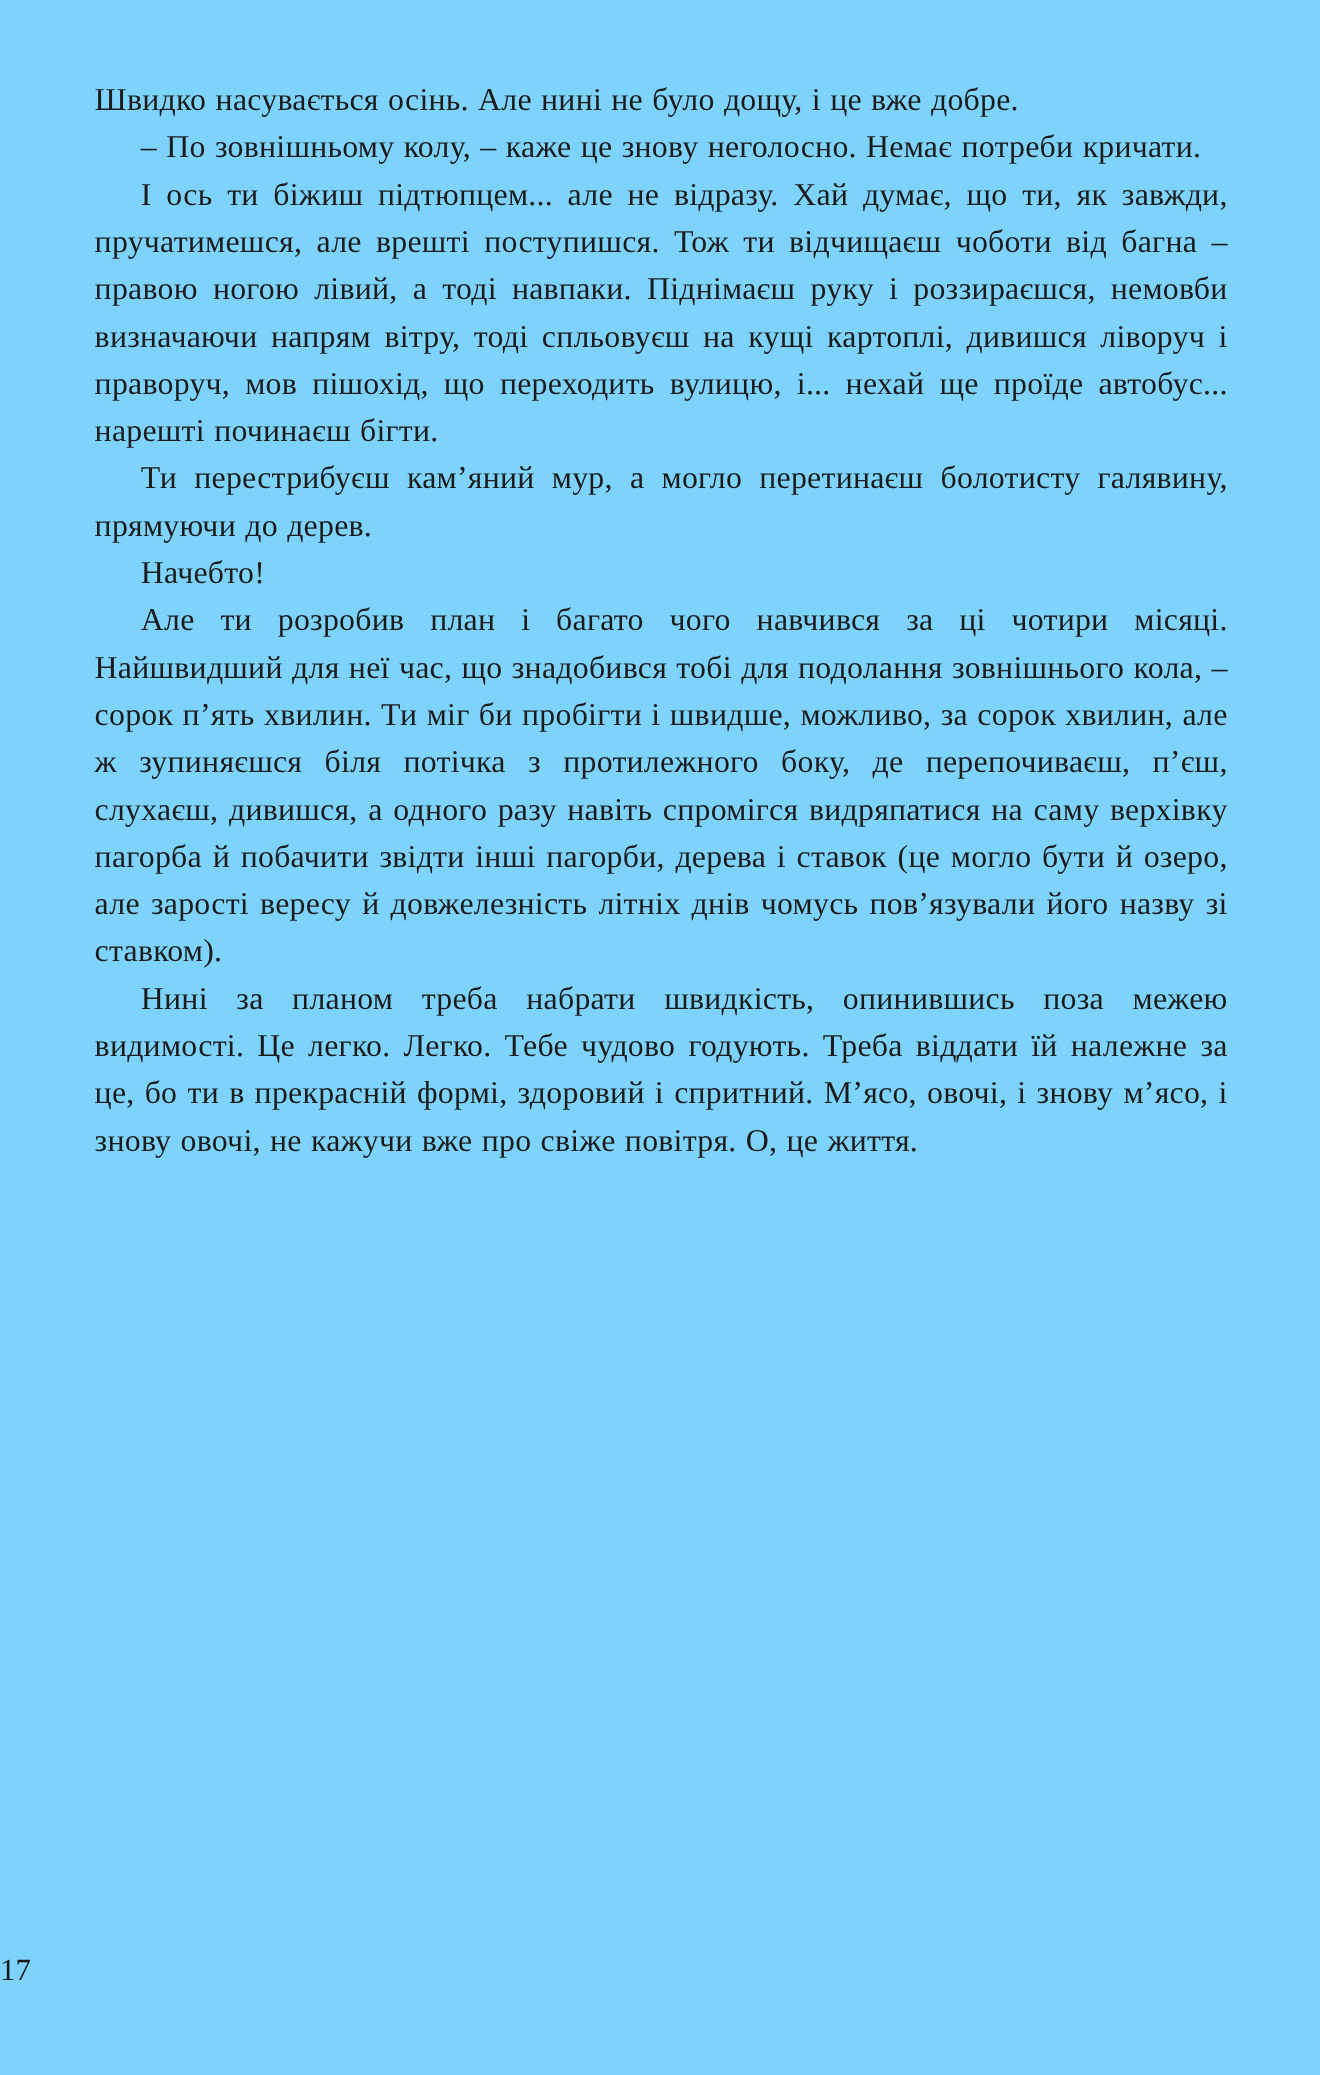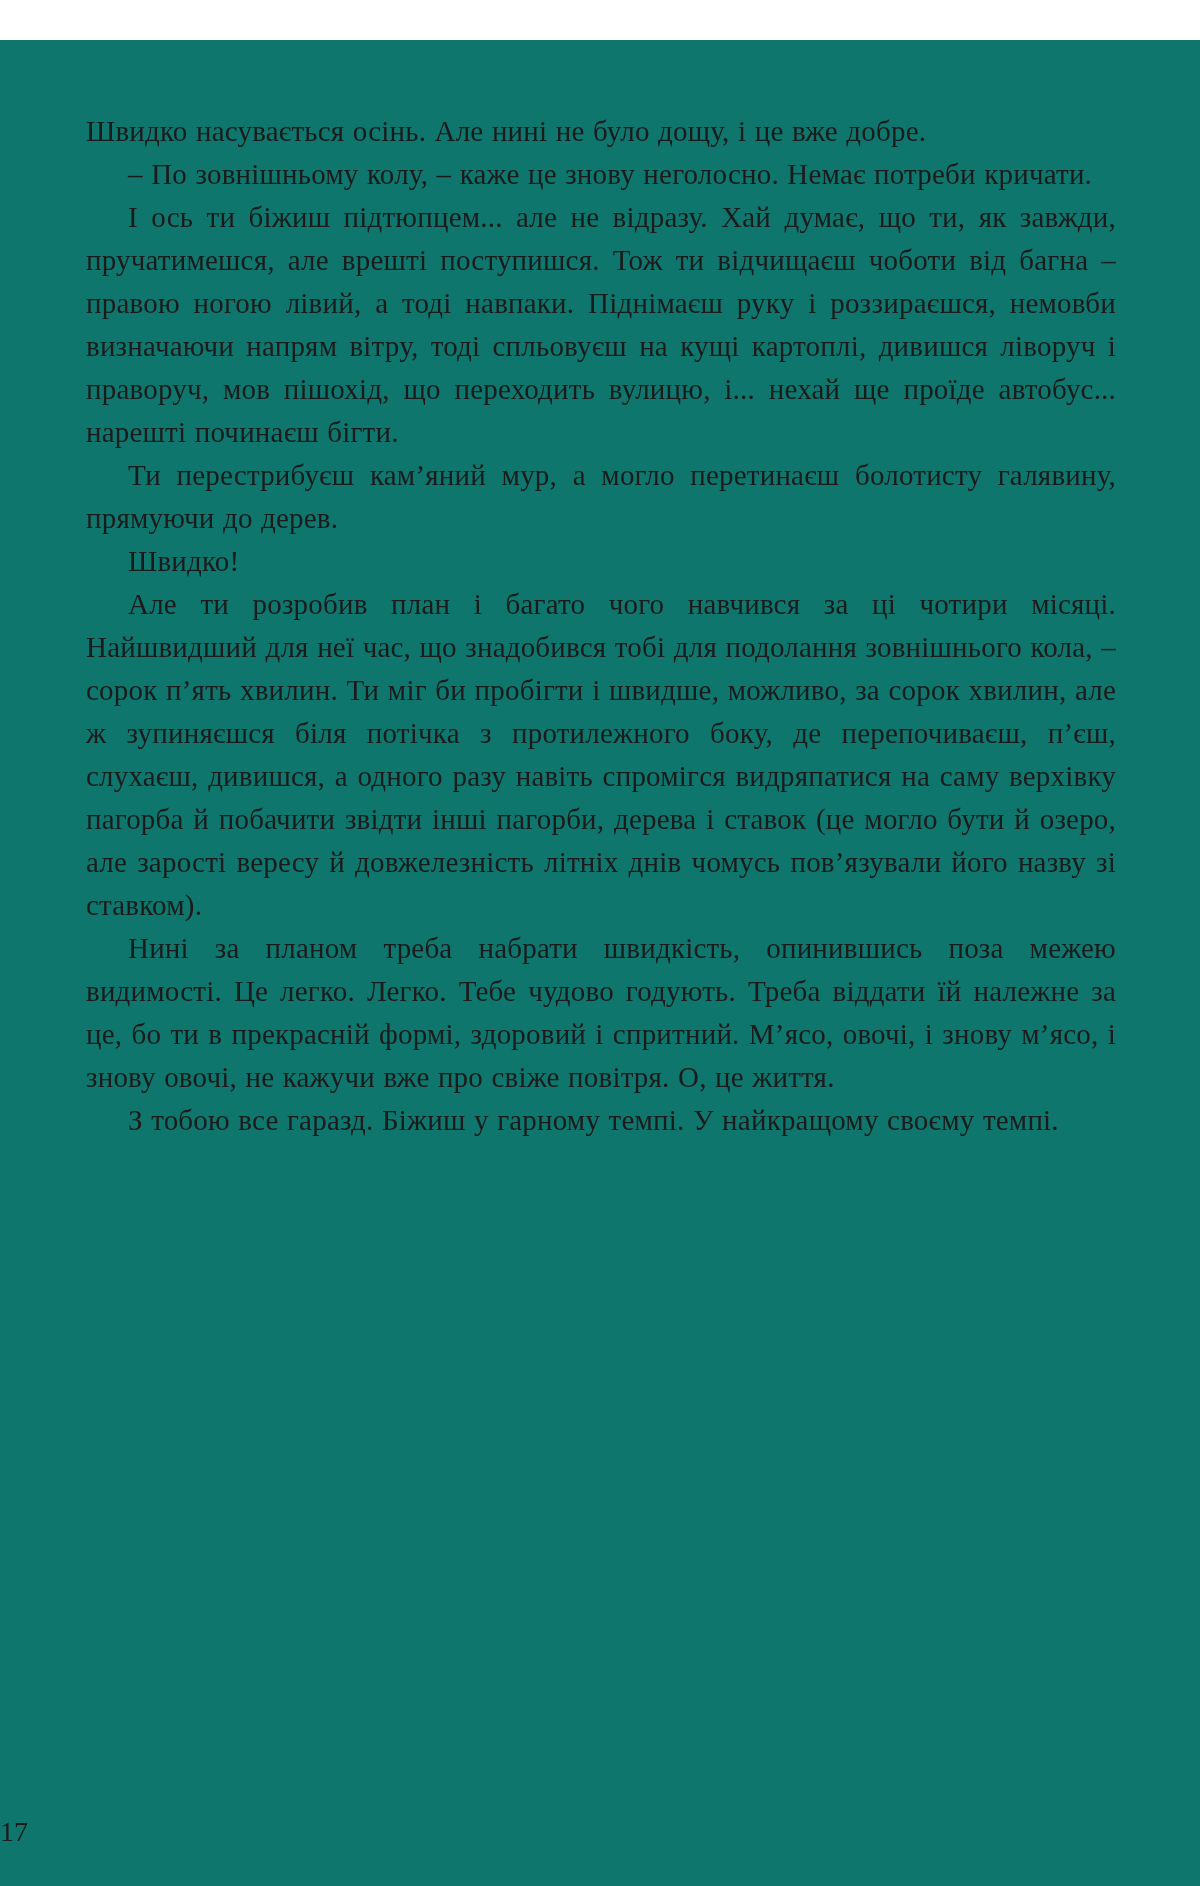--- a/index.html
+++ b/index.html
@@ -11,22 +11,21 @@
     height: 1886px;
     background: #ffffff;
     color: #1b1b1b;
     font-family: "Liberation Serif", "DejaVu Serif", serif;
     position: relative;
     overflow: hidden;
   }
   .page {
     position: absolute;
     inset: 0;
-    background: #0f766e;
-    margin-top: 40px;
+    background: #7dd3fc;
   }
   .text-block {
     position: absolute;
     left: 86px;
     top: 70px;
     width: 1030px;
   }
   .para {
     margin: 0;
     font-size: 29px;
@@ -51,19 +50,18 @@
 </style>
 </head>
 <body>
 
 <div class="page">
   <div class="text-block">
     <p class="para no-indent">Швидко насувається осінь. Але нині не було дощу, і це вже добре.</p>
     <p class="para">– По зовнішньому колу, – каже це знову неголосно. Немає потреби кричати.</p>
     <p class="para">І ось ти біжиш підтюпцем... але не відразу. Хай думає, що ти, як завжди, пручатимешся, але врешті поступишся. Тож ти відчищаєш чоботи від багна – правою ногою лівий, а тоді навпаки. Піднімаєш руку і роззираєшся, немовби визначаючи напрям вітру, тоді спльовуєш на кущі картоплі, дивишся ліворуч і праворуч, мов пішохід, що переходить вулицю, і... нехай ще проїде автобус... нарешті починаєш бігти.</p>
     <p class="para">Ти перестрибуєш кам’яний мур, а могло перетинаєш болотисту галявину, прямуючи до дерев.</p>
-    <p class="para">Швидко!</p>
+    <p class="para">Начебто!</p>
     <p class="para">Але ти розробив план і багато чого навчився за ці чотири місяці. Найшвидший для неї час, що знадобився тобі для подолання зовнішнього кола, – сорок п’ять хвилин. Ти міг би пробігти і швидше, можливо, за сорок хвилин, але ж зупиняєшся біля потічка з протилежного боку, де перепочиваєш, п’єш, слухаєш, дивишся, а одного разу навіть спромігся видряпатися на саму верхівку пагорба й побачити звідти інші пагорби, дерева і ставок (це могло бути й озеро, але зарості вересу й довжелезність літніх днів чомусь пов’язували його назву зі ставком).</p>
     <p class="para">Нині за планом треба набрати швидкість, опинившись поза межею видимості. Це легко. Легко. Тебе чудово годують. Треба віддати їй належне за це, бо ти в прекрасній формі, здоровий і спритний. М’ясо, овочі, і знову м’ясо, і знову овочі, не кажучи вже про свіже повітря. О, це життя.</p>
-    <p class="para">З тобою все гаразд. Біжиш у гарному темпі. У найкращому своєму темпі.</p>
   </div>
   <div class="page-number">17</div>
 </div>
 
 </body></html>

